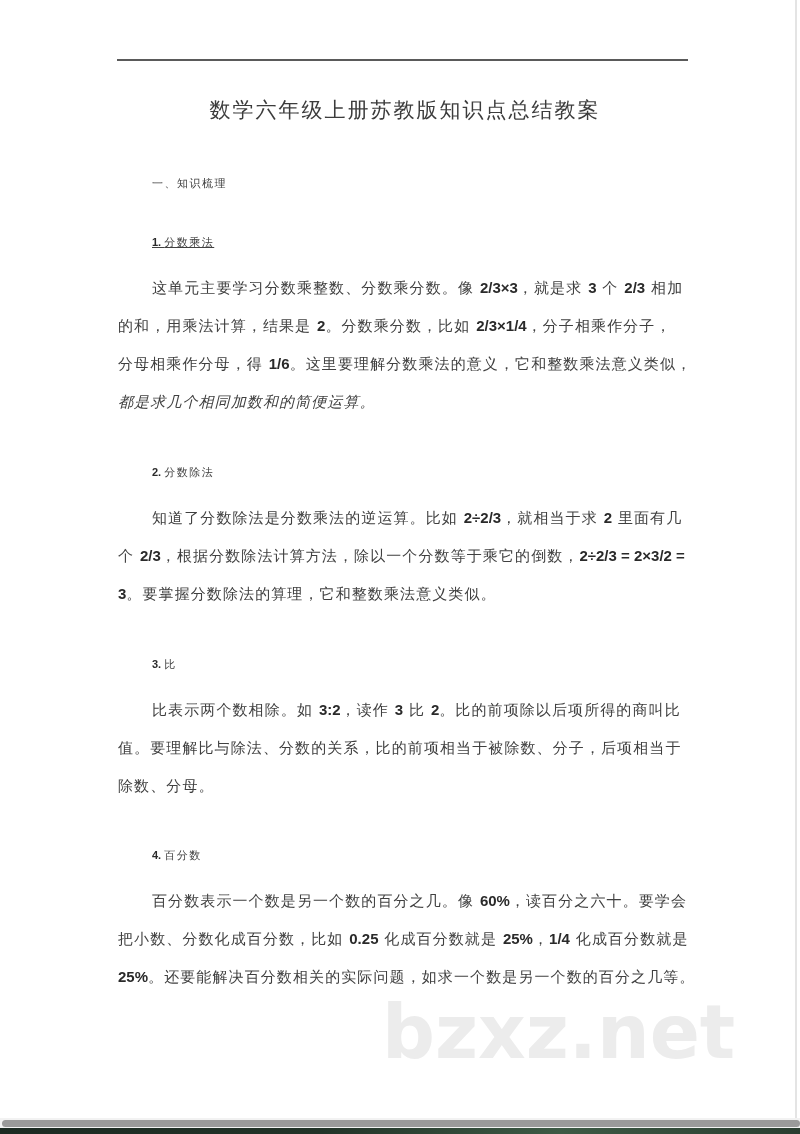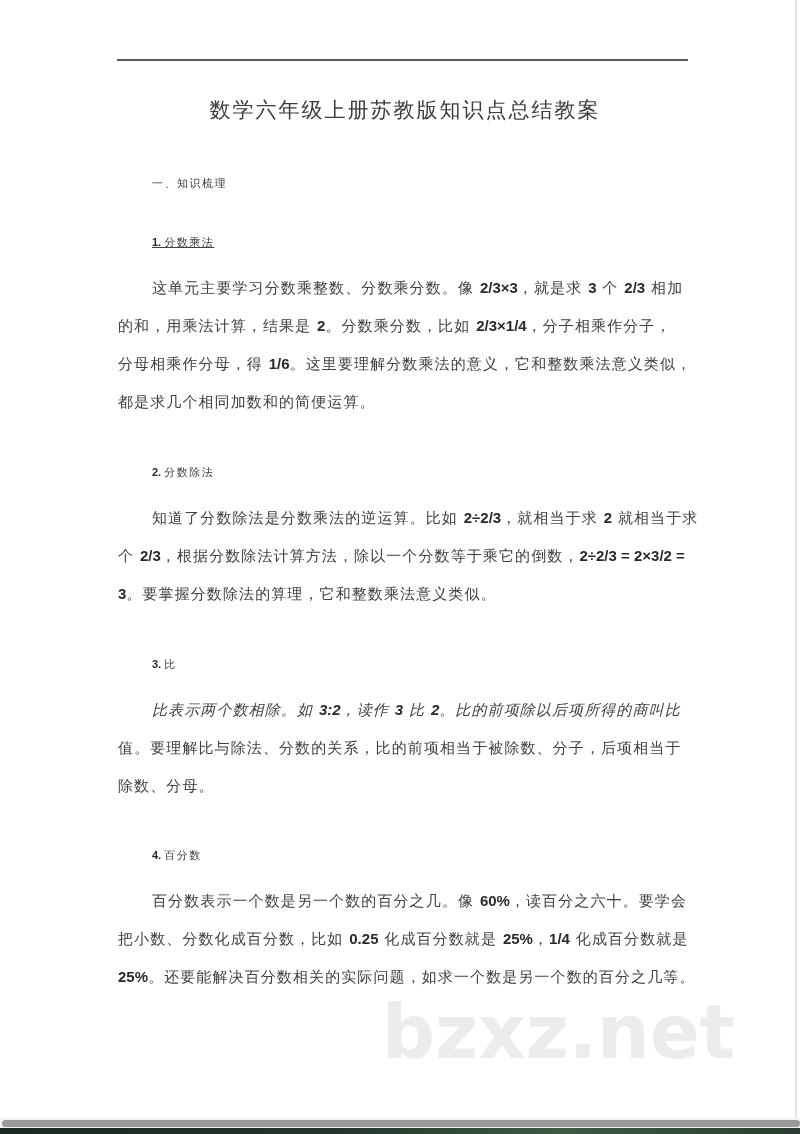--- a/index.html
+++ b/index.html
@@ -114,27 +114,27 @@
 
 <div class="page">
   <div class="header-rule"></div>
   <div class="title">数学六年级上册苏教版知识点总结教案</div>
   <div class="section-head" id="main-heading" style="top: 174px;">一、知识梳理</div>
   <div id="sections">
       <div class="section-head" style="top: 232px; text-decoration: underline;"><span class="num">1. </span><span>分数乘法</span></div>
       <div class="text-line indent" style="top: 278px;"><span>这单元主要学习分数乘整数、分数乘分数。像 </span><span class="num">2/3×3</span><span>，就是求 </span><span class="num">3</span><span> 个 </span><span class="num">2/3</span><span> 相加</span></div>
       <div class="text-line" style="top: 316px;"><span>的和，用乘法计算，结果是 </span><span class="num">2</span><span>。分数乘分数，比如 </span><span class="num">2/3×1/4</span><span>，分子相乘作分子，</span></div>
       <div class="text-line" style="top: 354px;"><span>分母相乘作分母，得 </span><span class="num">1/6</span><span>。这里要理解分数乘法的意义，它和整数乘法意义类似，</span></div>
-      <div class="text-line" style="top: 392px;"><span>都是求几个相同加数和的简便运算。</span></div>
+      <div class="text-line" style="top: 392px; font-style: italic;"><span>都是求几个相同加数和的简便运算。</span></div>
       <div class="section-head" style="top: 462px;"><span class="num">2. </span><span>分数除法</span></div>
-      <div class="text-line indent" style="top: 508px;"><span>知道了分数除法是分数乘法的逆运算。比如 </span><span class="num">2÷2/3</span><span>，就相当于求 </span><span class="num">2</span><span> 就相当于求</span></div>
+      <div class="text-line indent" style="top: 508px;"><span>知道了分数除法是分数乘法的逆运算。比如 </span><span class="num">2÷2/3</span><span>，就相当于求 </span><span class="num">2</span><span> 里面有几</span></div>
       <div class="text-line" style="top: 546px;"><span>个 </span><span class="num">2/3</span><span>，根据分数除法计算方法，除以一个分数等于乘它的倒数，</span><span class="num">2÷2/3 = 2×3/2 =</span></div>
       <div class="text-line" style="top: 584px;"><span class="num">3</span><span>。要掌握分数除法的算理，它和整数乘法意义类似。</span></div>
       <div class="section-head" style="top: 654px;"><span class="num">3. </span><span>比</span></div>
-      <div class="text-line indent" style="top: 700px; font-style: italic;"><span>比表示两个数相除。如 </span><span class="num">3:2</span><span>，读作 </span><span class="num">3</span><span> 比 </span><span class="num">2</span><span>。比的前项除以后项所得的商叫比</span></div>
+      <div class="text-line indent" style="top: 700px;"><span>比表示两个数相除。如 </span><span class="num">3:2</span><span>，读作 </span><span class="num">3</span><span> 比 </span><span class="num">2</span><span>。比的前项除以后项所得的商叫比</span></div>
       <div class="text-line" style="top: 738px;"><span>值。要理解比与除法、分数的关系，比的前项相当于被除数、分子，后项相当于</span></div>
       <div class="text-line" style="top: 776px;"><span>除数、分母。</span></div>
       <div class="section-head" style="top: 845px;"><span class="num">4. </span><span>百分数</span></div>
       <div class="text-line indent" style="top: 891px;"><span>百分数表示一个数是另一个数的百分之几。像 </span><span class="num">60%</span><span>，读百分之六十。要学会</span></div>
       <div class="text-line" style="top: 929px;"><span>把小数、分数化成百分数，比如 </span><span class="num">0.25</span><span> 化成百分数就是 </span><span class="num">25%</span><span>，</span><span class="num">1/4</span><span> 化成百分数就是</span></div>
       <div class="text-line" style="top: 967px;"><span class="num">25%</span><span>。还要能解决百分数相关的实际问题，如求一个数是另一个数的百分之几等。</span></div>
     </div>
   <div class="watermark">bzxz.net</div>
 </div>
 <div class="right-edge"></div>

